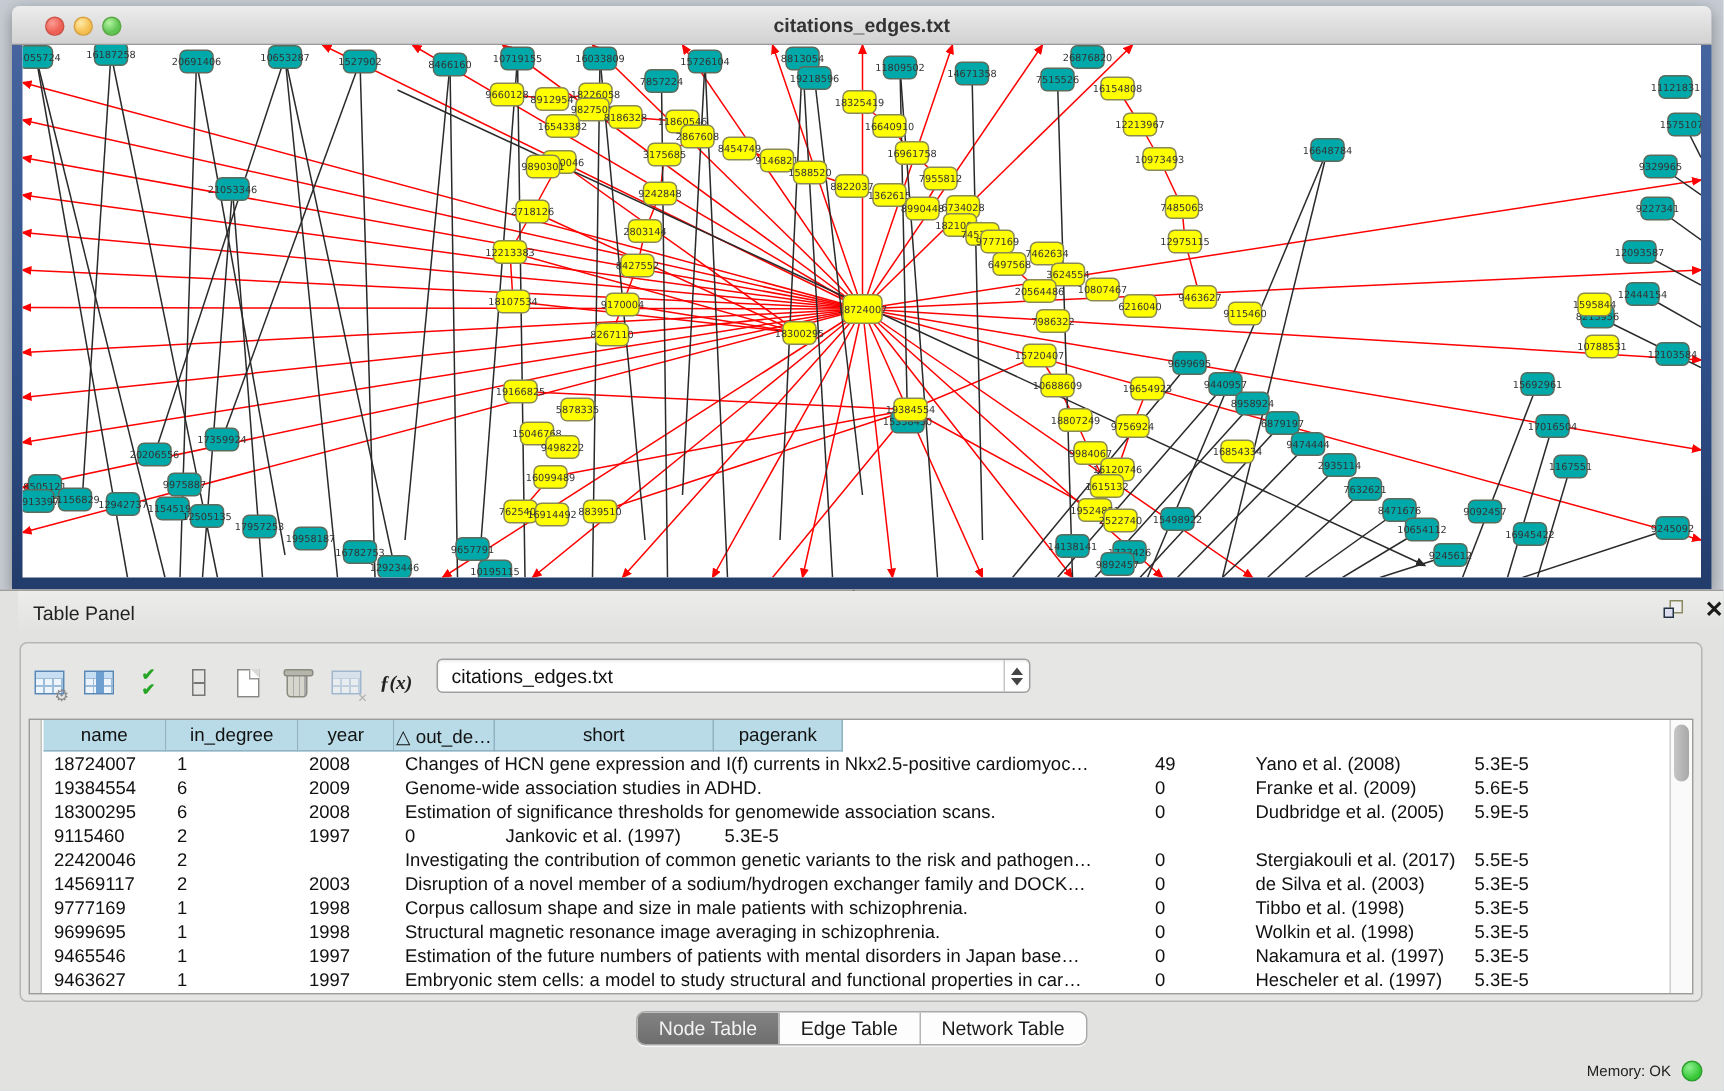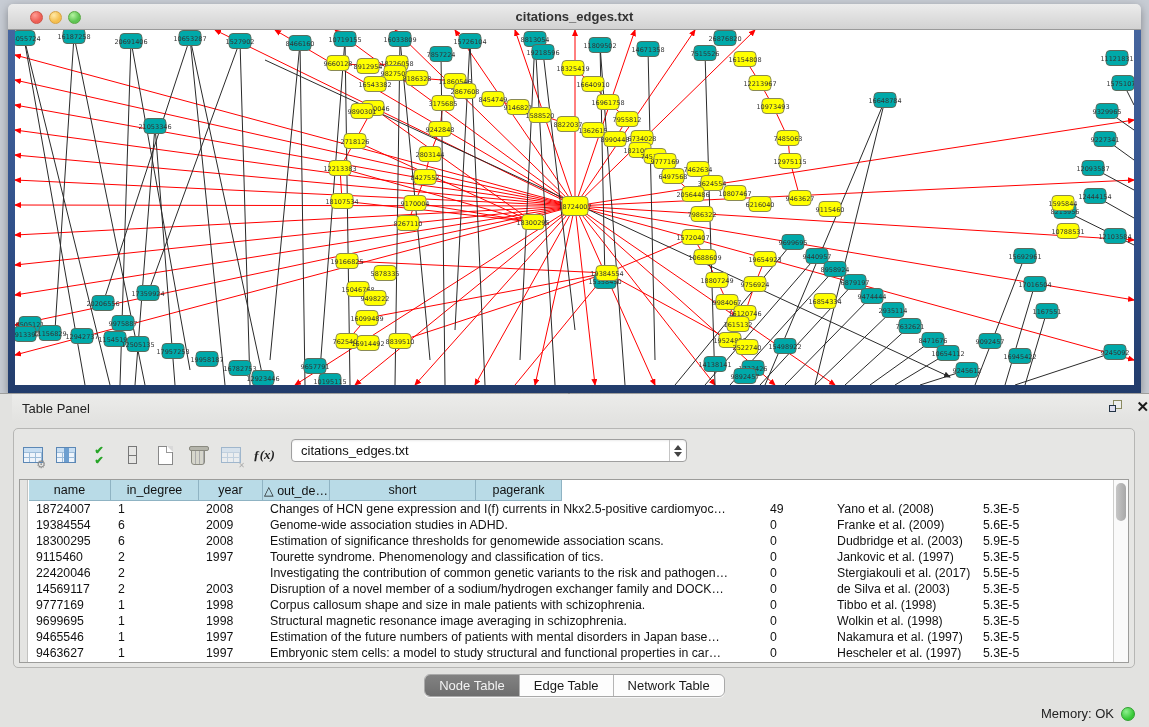--- a/index.html
+++ b/index.html
@@ -93,21 +93,21 @@
   .vthumb { position:absolute; left:2px; top:3px; width:10px; height:38px; background:linear-gradient(90deg,#c6c6c6,#a8a8a8); border-radius:6px; }
 
   .tabs-row { position:absolute; left:0; top:280px; width:100%; display:flex; justify-content:center; }
   .segmented { display:flex; border:1px solid #a9a9a9; border-radius:6px; overflow:hidden; background:#fdfdfd;
       box-shadow:0 1px 0 rgba(255,255,255,.7); }
   .seg { padding:3px 14px; font-size:13px; color:#1a1a1a; border-right:1px solid #b5b5b5; cursor:default; }
   .seg:last-child { border-right:none; }
   .seg.active { background:linear-gradient(#828282,#6e6e6e); color:#f2f2f2; }
 
   .status-row { position:absolute; right:14px; bottom:6px; display:flex; align-items:center; gap:7px; }
-  .status-row span.lbl { font-size:13px; color:#222; }
+  .status-row span.lbl { font-size:10px; color:#222; }
   .memdot { width:14px; height:14px; border-radius:50%; border:1px solid #2f9f2f;
       background:radial-gradient(circle at 35% 30%, #8ef08e, #37c837 65%); }
 </style>
 </head>
 <body>
 
 <div class="desktop">
 
   <div class="net-window">
     <div class="titlebar">
@@ -882,28 +882,27 @@
               <div class="td" style="width: 67px;">0</div>
               <div class="td" style="width: 146px;">Franke et al. (2009)</div>
               <div class="td" style="width: 86px;">5.6E-5</div>
             </div>
             <div class="tr">
               <div class="td" style="width: 82px;">18300295</div>
               <div class="td" style="width: 88px;">6</div>
               <div class="td" style="width: 64px;">2008</div>
               <div class="td" style="width: 500px;">Estimation of significance thresholds for genomewide association scans.</div>
               <div class="td" style="width: 67px;">0</div>
-              <div class="td" style="width: 146px;">Dudbridge et al. (2003)</div>
+              <div class="td" style="width: 146px;">Dudbridge et al. (2005)</div>
               <div class="td" style="width: 86px;">5.9E-5</div>
             </div>
             <div class="tr">
               <div class="td" style="width: 82px;">9115460</div>
               <div class="td" style="width: 88px;">2</div>
               <div class="td" style="width: 64px;">1997</div>
-              <div class="td" style="width: 500px;">Tourette syndrome. Phenomenology and classification of tics.</div>
               <div class="td" style="width: 67px;">0</div>
               <div class="td" style="width: 146px;">Jankovic et al. (1997)</div>
               <div class="td" style="width: 86px;">5.3E-5</div>
             </div>
             <div class="tr">
               <div class="td" style="width: 82px;">22420046</div>
               <div class="td" style="width: 88px;">2</div>
               <div class="td" style="width: 64px; margin-top: 32px;">2012</div>
               <div class="td" style="width: 500px;">Investigating the contribution of common genetic variants to the risk and pathogen…</div>
               <div class="td" style="width: 67px;">0</div>

